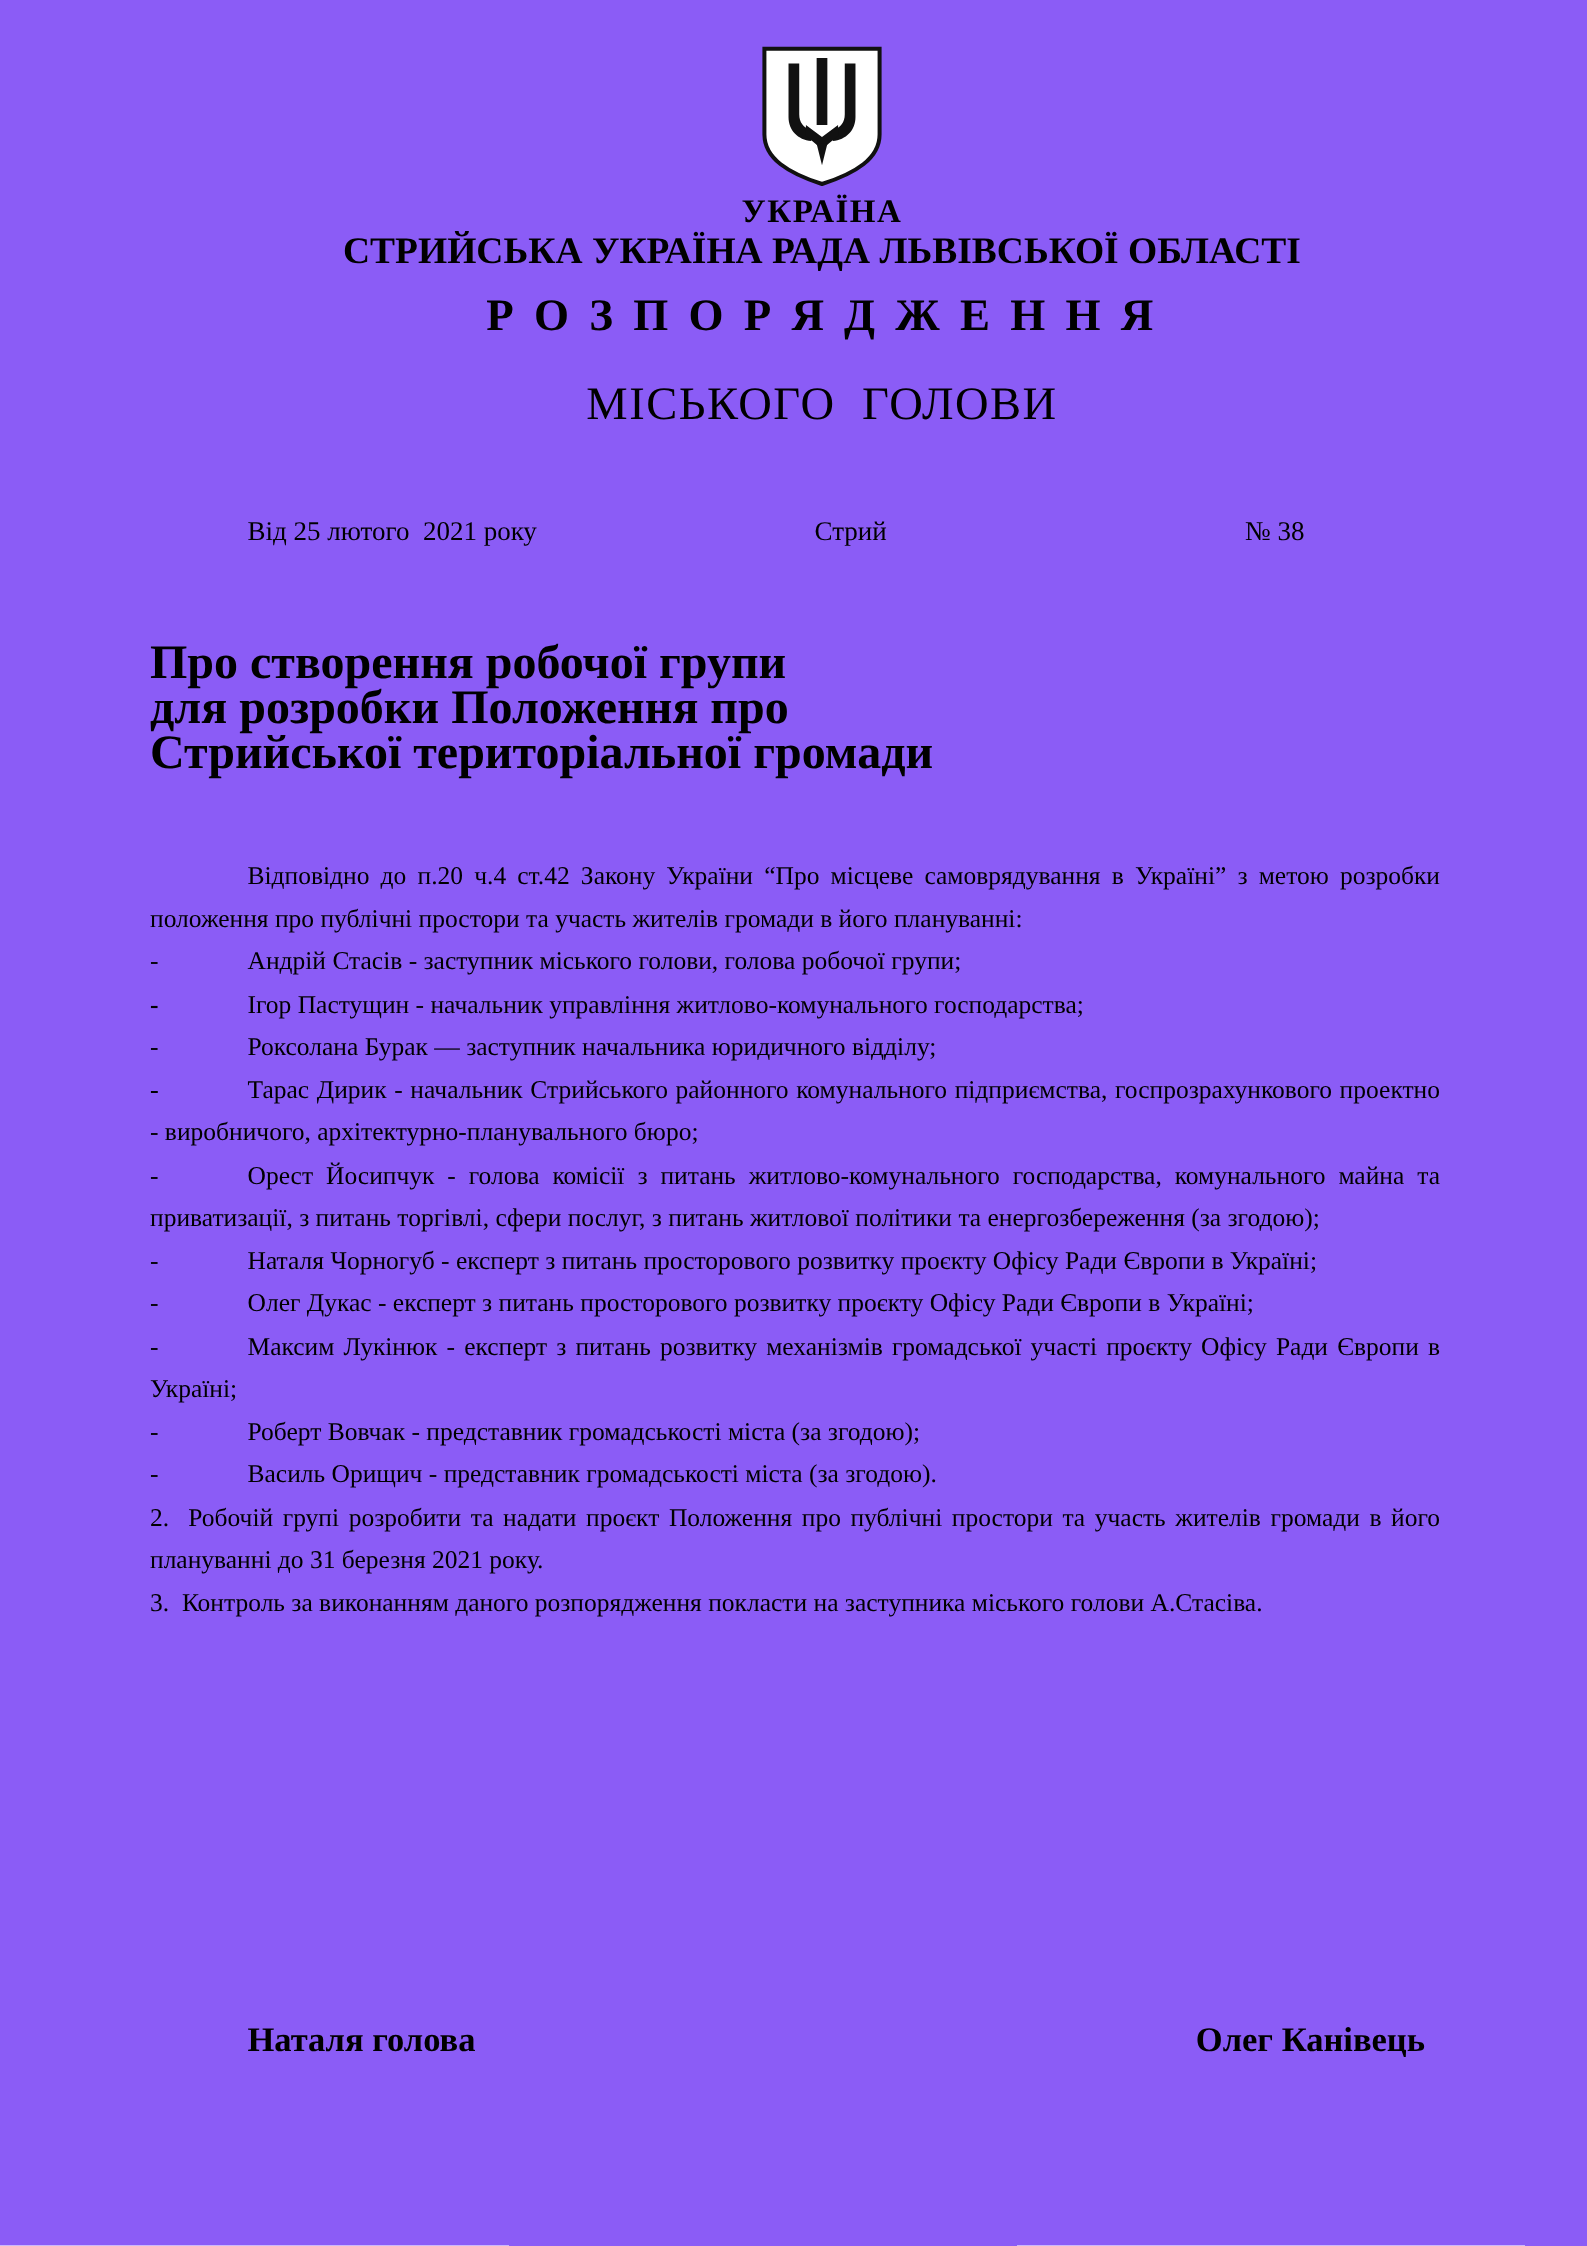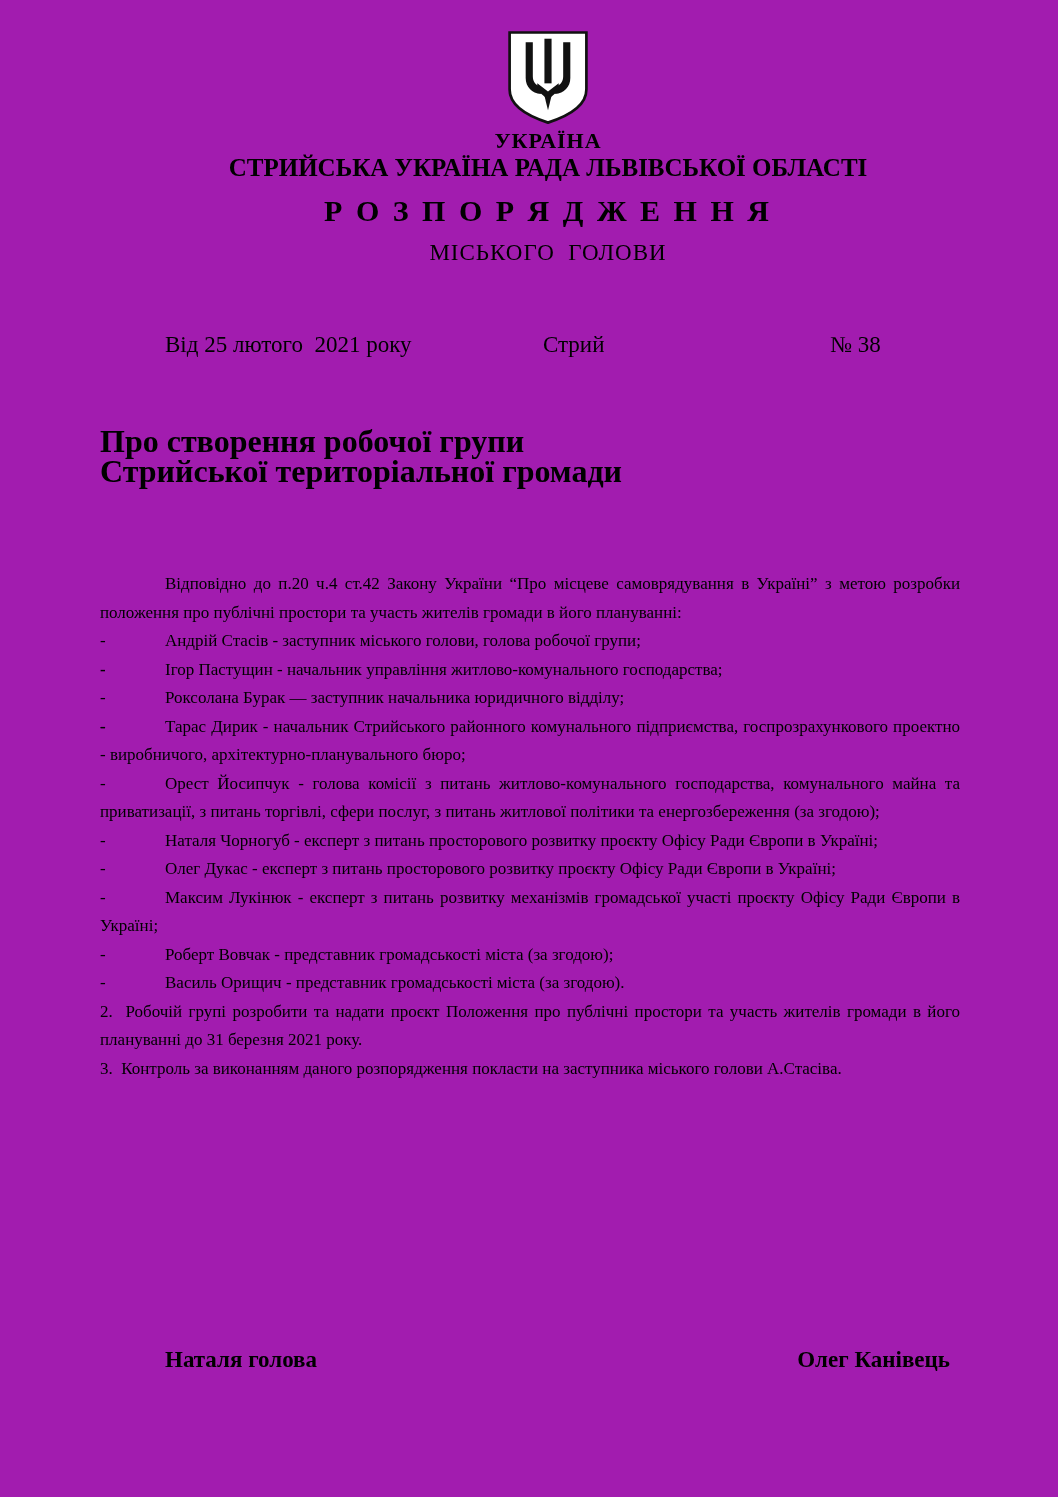--- a/index.html
+++ b/index.html
@@ -1,20 +1,20 @@
 <!DOCTYPE html>
 <html><head>
 <meta charset="utf-8">
 <style>
   html, body { margin: 0; padding: 0; background: #ffffff; }
   .page {
     position: relative;
     width: 1058px;
     height: 1497px;
-    background: #a21caf;
+    background: #8b5cf6;
     color: #000000;
     font-family: "Liberation Serif", "DejaVu Serif", serif;
     overflow: hidden;
   }
   
   .header {
     position: absolute;
     top: 28px;
     left: 0;
     width: 100%;
@@ -39,34 +39,34 @@
   }
   .doctype {
     font-weight: bold;
     font-size: 30px;
     line-height: 34px;
     margin-top: 12px;
     letter-spacing: 3px;
     white-space: pre;
   }
   .issuer {
-    font-size: 23px;
+    font-size: 31px;
     line-height: 26px;
-    margin-top: 12px;
+    margin-top: 28px;
     letter-spacing: 1px;
     white-space: pre;
   }
   
   .meta-row {
     position: absolute;
-    top: 332px;
+    top: 344px;
     left: 100px;
     width: 860px;
     height: 30px;
-    font-size: 23px;
+    font-size: 18px;
   }
   .meta-row span { position: absolute; top: 0; white-space: pre; }
   .meta-date   { left: 65px;  }
   .meta-place  { left: 443px; }
   .meta-number { left: 730px; }
   
   .subject {
     position: absolute;
     top: 426px;
     left: 100px;
@@ -135,20 +135,21 @@
   </div>
 
   <div class="meta-row">
     <span class="meta-date">Від 25 лютого  2021 року</span>
     <span class="meta-place">Стрий</span>
     <span class="meta-number">№ 38</span>
   </div>
 
   <div class="subject">
     <div>Про створення робочої групи</div>
+    <div>для розробки Положення про</div>
     <div>Стрийської територіальної громади</div>
   </div>
 
   <div class="doc-body">
     <p class="indent">Відповідно до п.20 ч.4 ст.42 Закону України “Про місцеве самоврядування в Україні” з метою розробки положення про публічні простори та участь жителів громади в його плануванні:</p>
 
     <p class="member"><span class="dash">-</span><span>Андрій Стасів - заступник міського голови, голова робочої групи;</span></p>
     <p class="member bold-dash"><span class="dash">-</span><span>Ігор Пастущин - начальник управління житлово-комунального господарства;</span></p>
     <p class="member"><span class="dash">-</span><span>Роксолана Бурак — заступник начальника юридичного відділу;</span></p>
     <p class="member"><span class="dash">-</span></p>

